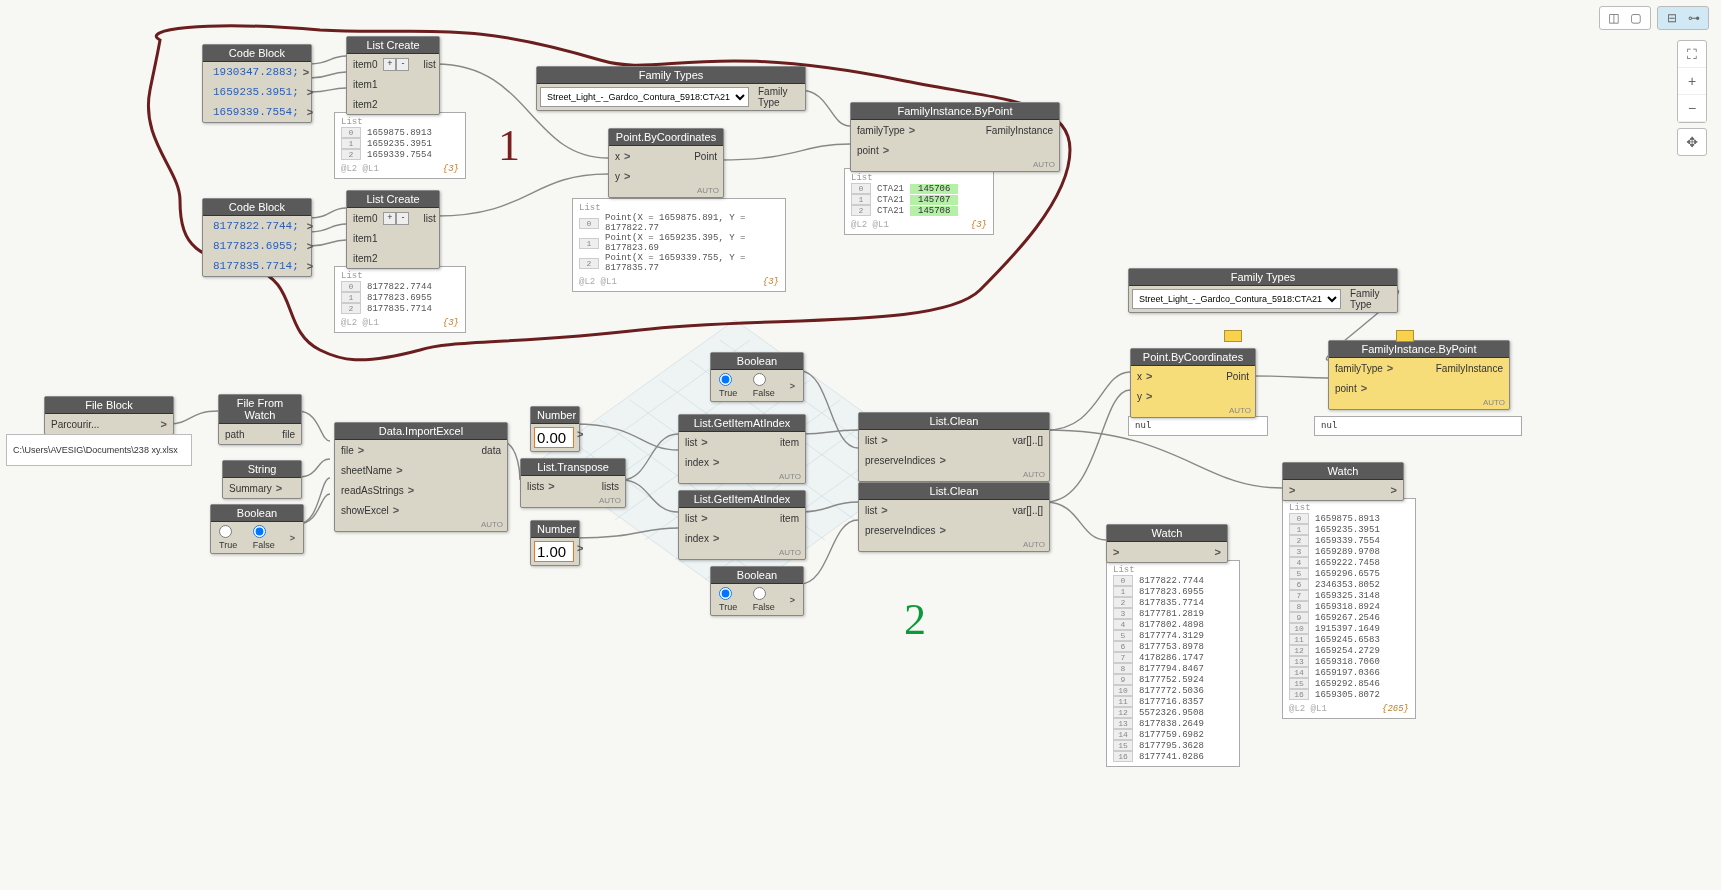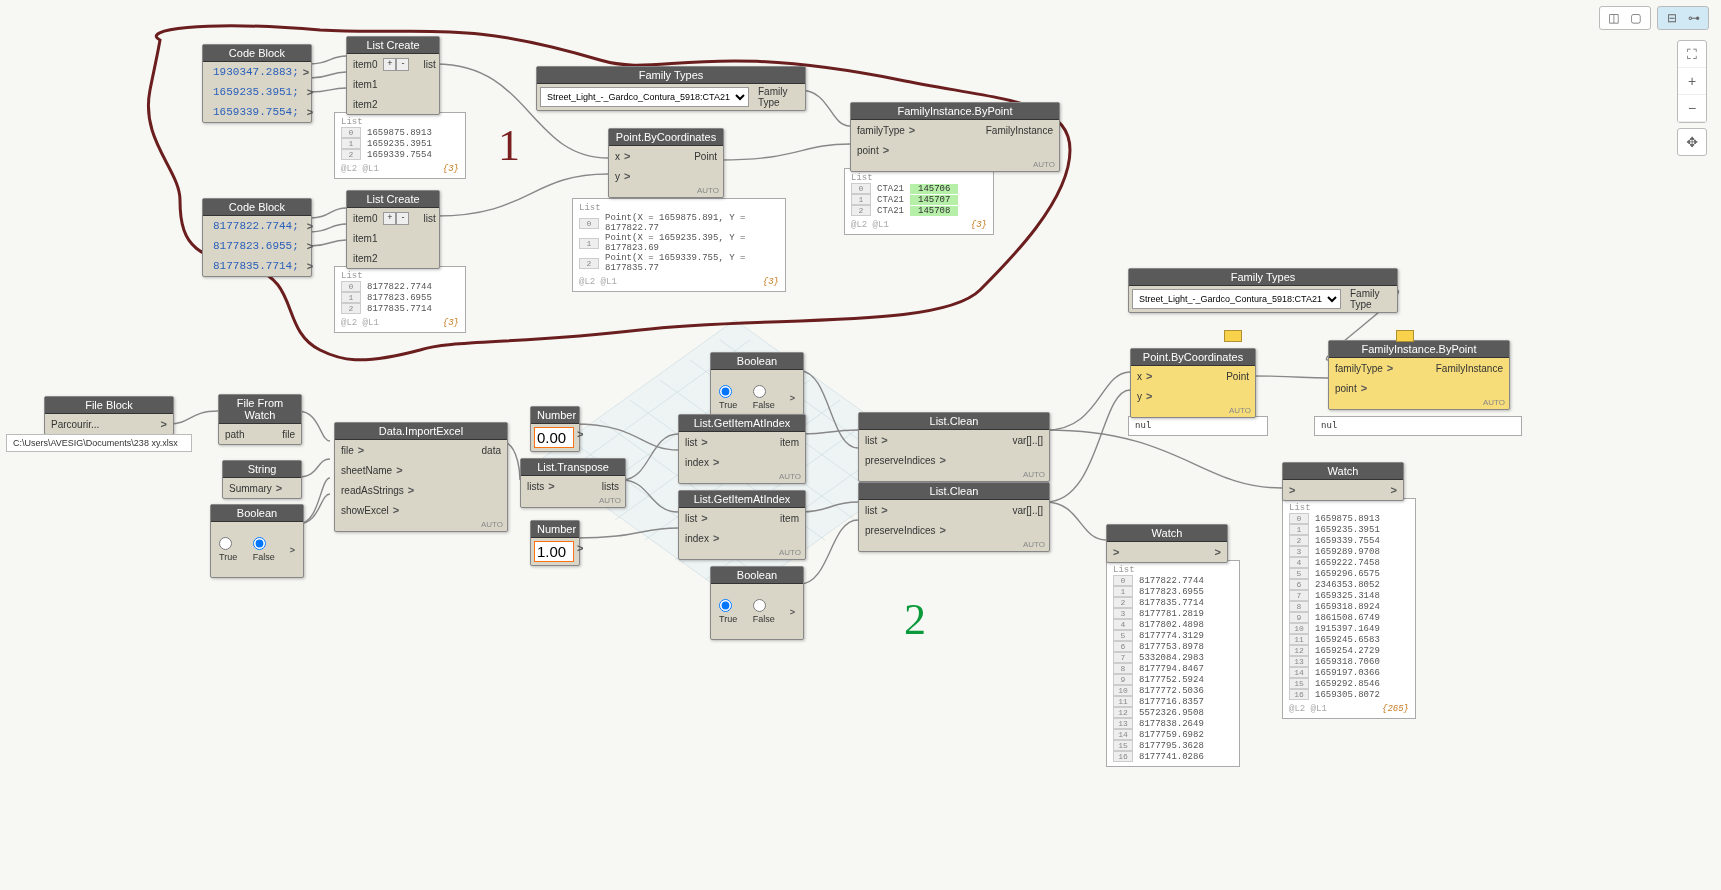--- a/index.html
+++ b/index.html
@@ -18,34 +18,34 @@
   .preview .hdr{color:#999}
   .preview .row{display:flex;gap:6px;align-items:center}
   .preview .idx{background:#eee;border:1px solid #ccc;padding:0 3px;color:#888;font-size:8px;display:inline-block;min-width:12px;text-align:center}
   .preview .val{color:#555}
   .preview .green{background:#b6f0a8;padding:0 8px}
   .preview .foot{display:flex;justify-content:space-between;color:#aaa;margin-top:4px}
   .preview .cnt{color:#c77a1f;font-style:italic}
   .cb-val{font-family:"Courier New",monospace;color:#2a5fba;padding:1px 4px;font-size:11px}
   .sel{font-size:9px;background:#fff;border:1px solid #999;margin:3px;padding:1px 2px}
   .num-in{width:34px;font-size:15px;border:1px solid #f97316;margin:3px}
-  .radio{display:flex;gap:6px;font-size:9px;padding:15px 8px;align-items:center}
+  .radio{display:flex;gap:6px;font-size:9px;padding:3px 8px;align-items:center}
   .radio input{margin:0 1px 0 0}
   .toolbar{position:absolute;right:12px;top:6px;z-index:10;display:flex;gap:6px}
   .tb-box{background:#fff;border:1px solid #bbb;border-radius:3px;display:flex;gap:4px;padding:3px 5px;align-items:center}
   .tb-btn{width:18px;height:16px;display:flex;align-items:center;justify-content:center;color:#666;font-size:12px;cursor:pointer}
   .zoomtools{position:absolute;right:14px;top:40px;z-index:10;background:#fff;border:1px solid #bbb;border-radius:3px;display:flex;flex-direction:column}
   .zoomtools .zb{width:28px;height:26px;display:flex;align-items:center;justify-content:center;color:#666;cursor:pointer;border-bottom:1px solid #eee;font-size:14px}
   .pan{position:absolute;right:14px;top:128px;z-index:10;background:#fff;border:1px solid #bbb;border-radius:3px;width:28px;height:26px;display:flex;align-items:center;justify-content:center;color:#666;font-size:14px;cursor:pointer}
   .annot{position:absolute;font-family:"Comic Sans MS",cursive;font-size:44px;z-index:2}
   .annot.red{color:#7a1f1f}
   .annot.green{color:#0a9a3a}
   .plusminus{display:flex;gap:0;margin:0 2px}
   .pm{background:#eee;border:1px solid #999;width:11px;height:11px;font-size:9px;line-height:9px;text-align:center}
-  .filepath{position:absolute;background:#fff;border:1px solid #bbb;font-size:9px;padding:3px 6px;z-index:3}
+  .filepath{position:absolute;background:#fff;border:1px solid #bbb;font-size:9px;padding:10px 6px;z-index:3}
   .notepin{position:absolute;width:16px;height:10px;background:#f8d24a;border:1px solid #b09030;z-index:5}
   .grid3d{position:absolute;left:520px;top:300px;width:430px;height:320px;z-index:0;opacity:.55}
 </style>
 </head>
 <body>
 
 <div class="canvas">
 
 <div class="toolbar">
   <div class="tb-box">
@@ -705,21 +705,21 @@
         <div class="row">
           <span class="idx">7</span>
           <span class="val">1659325.3148</span>
         </div>
         <div class="row">
           <span class="idx">8</span>
           <span class="val">1659318.8924</span>
         </div>
         <div class="row">
           <span class="idx">9</span>
-          <span class="val">1861508.6749</span>
+          <span class="val">1659267.2546</span>
         </div>
         <div class="row">
           <span class="idx">10</span>
           <span class="val">1915397.1649</span>
         </div>
         <div class="row">
           <span class="idx">11</span>
           <span class="val">1659245.6583</span>
         </div>
         <div class="row">
@@ -787,21 +787,21 @@
         <div class="row">
           <span class="idx">5</span>
           <span class="val">8177774.3129</span>
         </div>
         <div class="row">
           <span class="idx">6</span>
           <span class="val">8177753.8978</span>
         </div>
         <div class="row">
           <span class="idx">7</span>
-          <span class="val">5332084.2983</span>
+          <span class="val">4178286.1747</span>
         </div>
         <div class="row">
           <span class="idx">8</span>
           <span class="val">8177794.8467</span>
         </div>
         <div class="row">
           <span class="idx">9</span>
           <span class="val">8177752.5924</span>
         </div>
         <div class="row">

